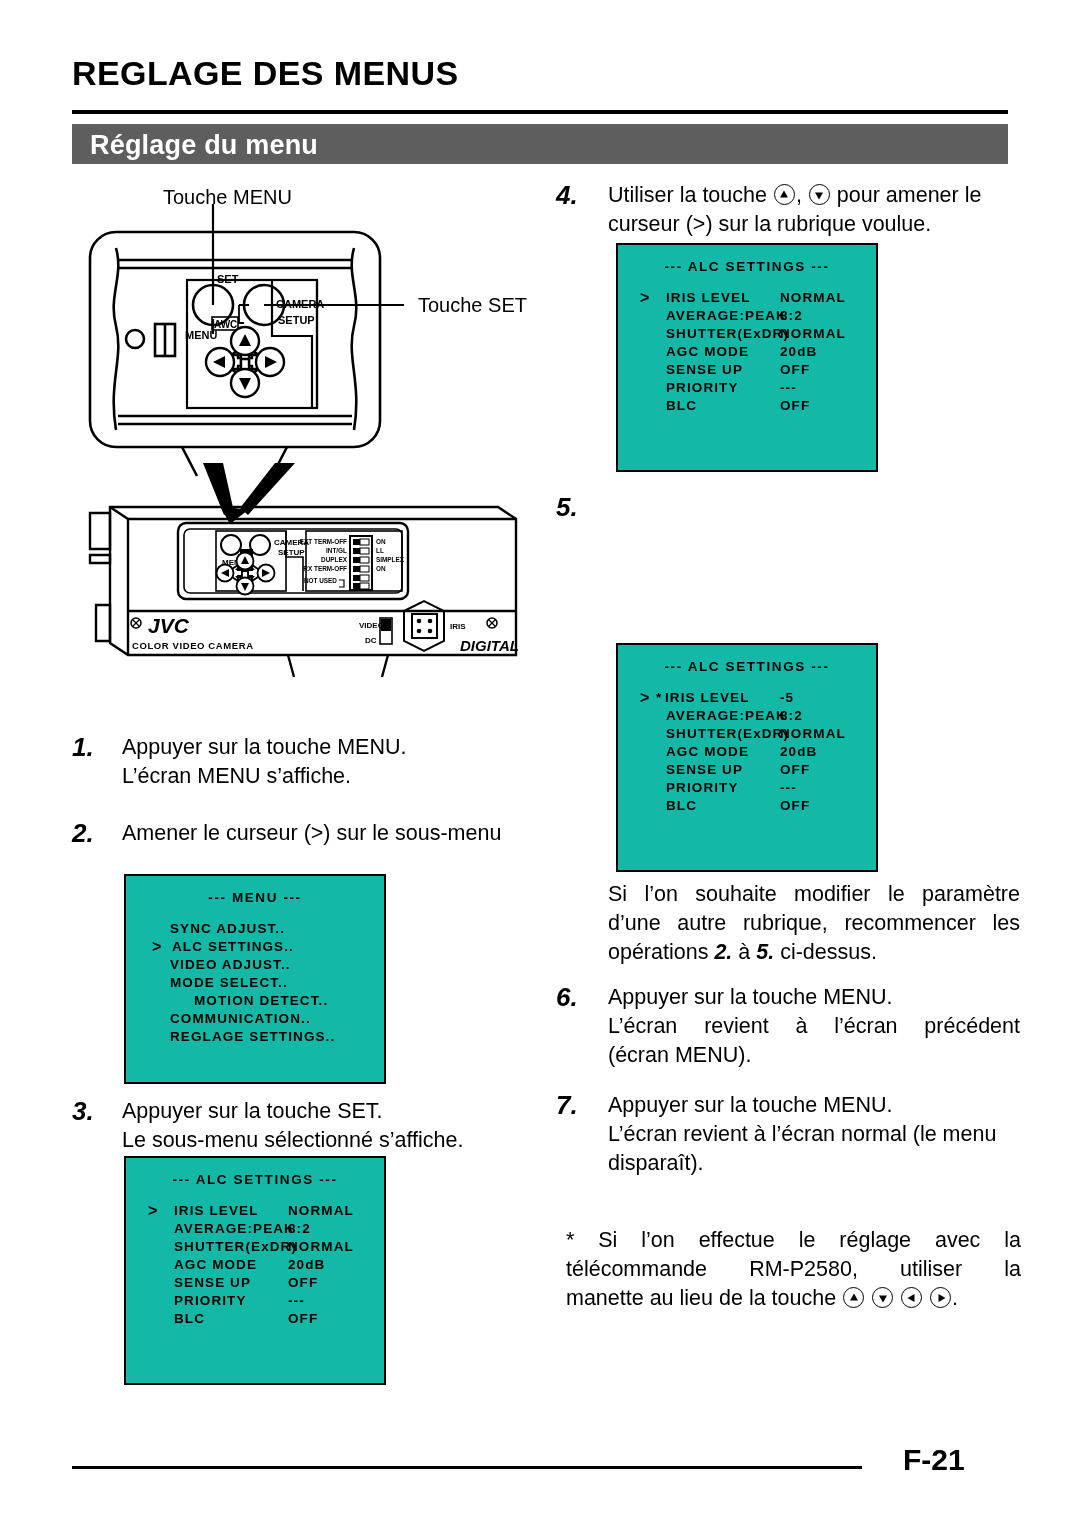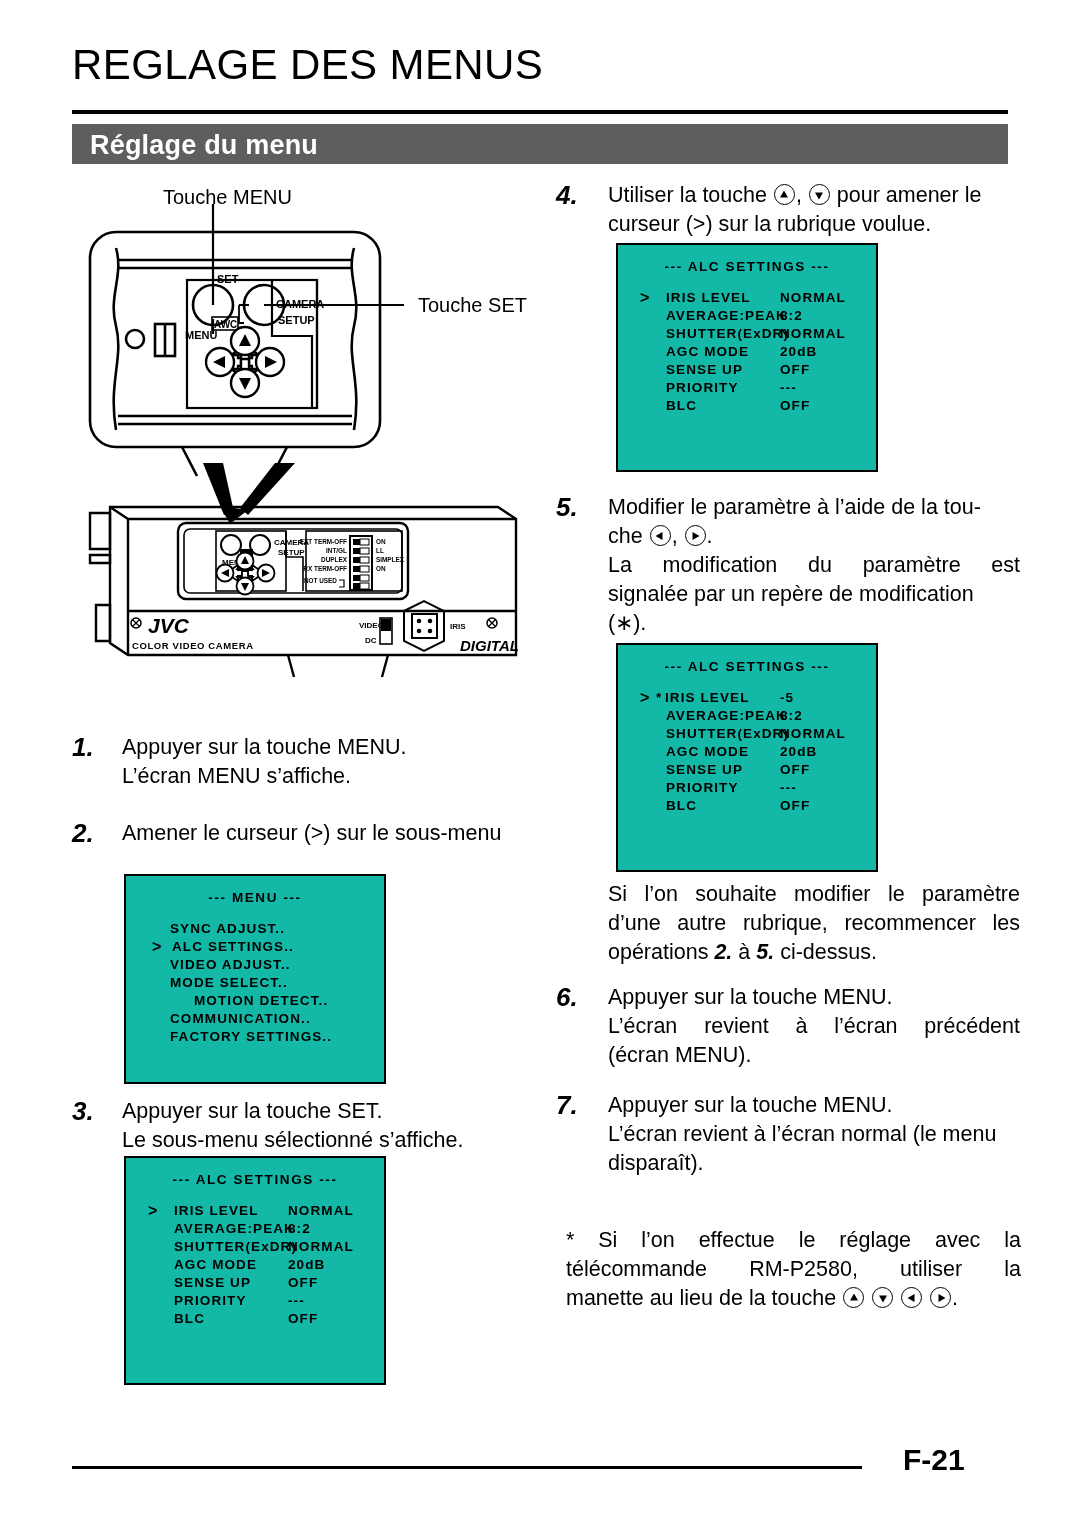--- a/index.html
+++ b/index.html
@@ -4,22 +4,22 @@
 <style>
   html,body{margin:0;padding:0;background:#ffffff;}
   body{
     width:1080px;height:1529px;position:relative;overflow:hidden;
     font-family:"Liberation Sans", sans-serif;color:#000;
   }
   .page{position:absolute;inset:0;}
 
   
   .title{
-    position:absolute;left:72px;top:44px;width:880px;
-    font-size:42px;font-weight:normal;letter-spacing:.4px;line-height:1;
+    position:absolute;left:72px;top:56px;width:880px;
+    font-size:34px;font-weight:bold;letter-spacing:.4px;line-height:1;
   }
   .title-rule{
     position:absolute;left:72px;top:110px;width:936px;height:4px;background:#000;
   }
   .subband{
     position:absolute;left:72px;top:124px;width:936px;height:40px;
     background:#5e5e5e;
   }
   .subband-text{
     position:absolute;left:18px;top:6px;color:#fff;
@@ -269,21 +269,21 @@
 
   <div class="osd" style="left:124px;top:874px;width:258px;height:206px;">
     <div class="osd-title" style="top:14px;">--- MENU ---</div>
     <div class="rows" id="menu-rows" style="top:44px;left:26px;">
         <div class="row"><span class="cur"></span><span class="lbl" style="left: 18px;">SYNC ADJUST..</span></div>
         <div class="row"><span class="cur">&gt;</span><span class="lbl" style="left: 20px;">ALC SETTINGS..</span></div>
         <div class="row"><span class="cur"></span><span class="lbl" style="left: 18px;">VIDEO ADJUST..</span></div>
         <div class="row"><span class="cur"></span><span class="lbl" style="left: 18px;">MODE SELECT..</span></div>
         <div class="row"><span class="cur"></span><span class="lbl" style="left: 18px; padding-left: 24px;">MOTION DETECT..</span></div>
         <div class="row"><span class="cur"></span><span class="lbl" style="left: 18px;">COMMUNICATION..</span></div>
-        <div class="row"><span class="cur"></span><span class="lbl" style="left: 18px;">FACTORY SETTINGS..</span></div>
+        <div class="row"><span class="cur"></span><span class="lbl" style="left: 18px;">REGLAGE SETTINGS..</span></div>
       </div>
   </div>
 
   <div class="num" style="left:72px;top:1096px;">3.</div>
   <div class="txt" style="left:122px;top:1097px;width:430px;">
     <div>Appuyer sur la touche SET.</div>
     <div>Le sous-menu sélectionné s’affiche.</div>
   </div>
 
   <div class="osd" style="left:124px;top:1156px;width:258px;height:225px;">
@@ -314,29 +314,20 @@
         <div class="row"><span class="cur"></span><span class="lbl" style="left: 16px;"></span><span class="lbl" style="left: 26px;">AVERAGE:PEAK</span><span class="val" style="left: 140px;">8:2</span></div>
         <div class="row"><span class="cur"></span><span class="lbl" style="left: 16px;"></span><span class="lbl" style="left: 26px;">SHUTTER(ExDR)</span><span class="val" style="left: 140px;">NORMAL</span></div>
         <div class="row"><span class="cur"></span><span class="lbl" style="left: 16px;"></span><span class="lbl" style="left: 26px;">AGC MODE</span><span class="val" style="left: 140px;">20dB</span></div>
         <div class="row"><span class="cur"></span><span class="lbl" style="left: 16px;"></span><span class="lbl" style="left: 26px;">SENSE UP</span><span class="val" style="left: 140px;">OFF</span></div>
         <div class="row"><span class="cur"></span><span class="lbl" style="left: 16px;"></span><span class="lbl" style="left: 26px;">PRIORITY</span><span class="val" style="left: 140px;">---</span></div>
         <div class="row"><span class="cur"></span><span class="lbl" style="left: 16px;"></span><span class="lbl" style="left: 26px;">BLC</span><span class="val" style="left: 140px;">OFF</span></div>
       </div>
   </div>
 
   <div class="num" style="left:556px;top:492px;">5.</div>
-  <div class="txt" style="left:608px;top:493px;width:412px;">
-    <div>Modifier le paramètre à l’aide de la tou-</div>
-    <div>
-      <span>che </span><span class="key left"></span>, <span class="key right"></span><span>.</span>
-    </div>
-    <div class="just" style="text-align:justify;text-align-last:justify;">La modification du paramètre est</div>
-    <div>signalée par un repère de modification</div>
-    <div>(∗).</div>
-  </div>
 
   <div class="osd" style="left:616px;top:643px;width:258px;height:225px;">
     <div class="osd-title" style="top:14px;">--- ALC SETTINGS ---</div>
     <div class="rows" id="alc-rows-mod" style="top:44px;left:22px;">
         <div class="row"><span class="cur">&gt;</span><span class="lbl" style="left: 16px;">*</span><span class="lbl" style="left: 25px;">IRIS LEVEL</span><span class="val" style="left: 140px;">-5</span></div>
         <div class="row"><span class="cur"></span><span class="lbl" style="left: 16px;"></span><span class="lbl" style="left: 26px;">AVERAGE:PEAK</span><span class="val" style="left: 140px;">8:2</span></div>
         <div class="row"><span class="cur"></span><span class="lbl" style="left: 16px;"></span><span class="lbl" style="left: 26px;">SHUTTER(ExDR)</span><span class="val" style="left: 140px;">NORMAL</span></div>
         <div class="row"><span class="cur"></span><span class="lbl" style="left: 16px;"></span><span class="lbl" style="left: 26px;">AGC MODE</span><span class="val" style="left: 140px;">20dB</span></div>
         <div class="row"><span class="cur"></span><span class="lbl" style="left: 16px;"></span><span class="lbl" style="left: 26px;">SENSE UP</span><span class="val" style="left: 140px;">OFF</span></div>
         <div class="row"><span class="cur"></span><span class="lbl" style="left: 16px;"></span><span class="lbl" style="left: 26px;">PRIORITY</span><span class="val" style="left: 140px;">---</span></div>

